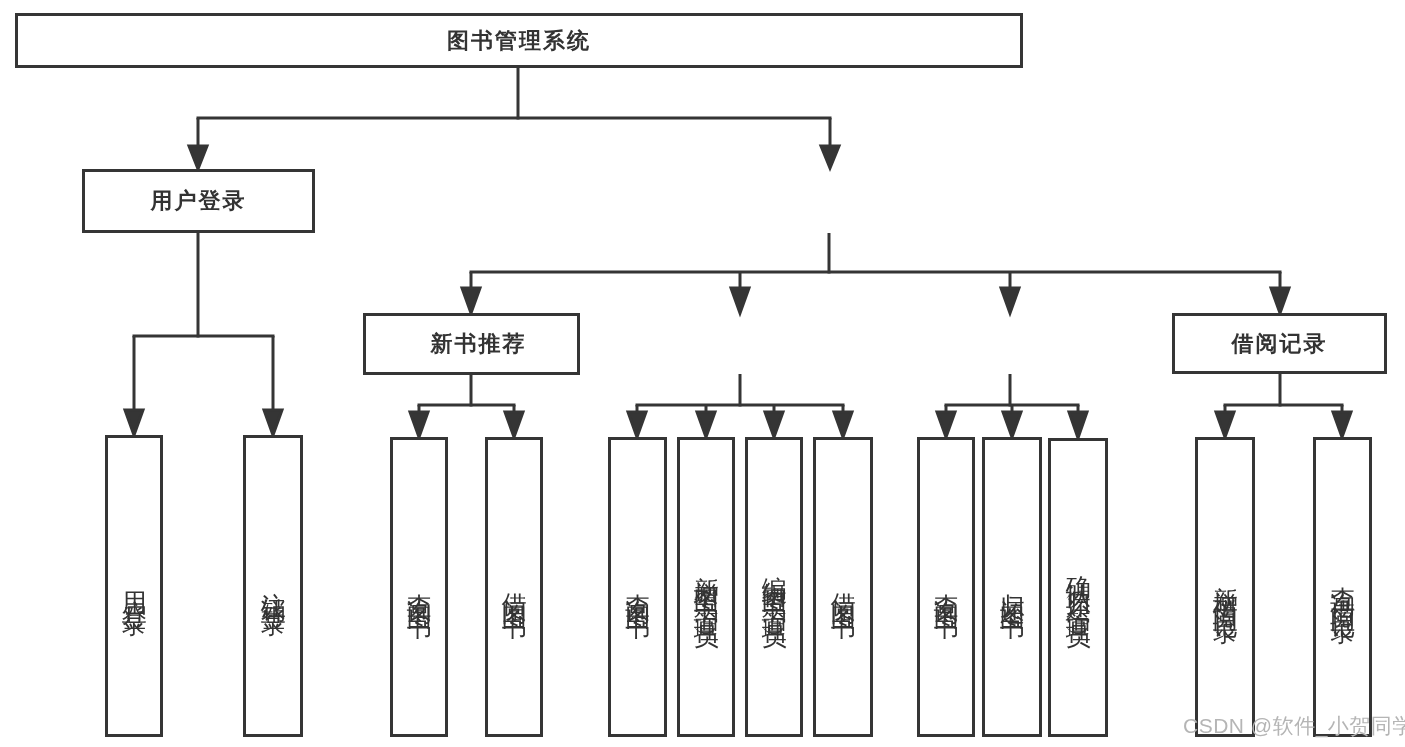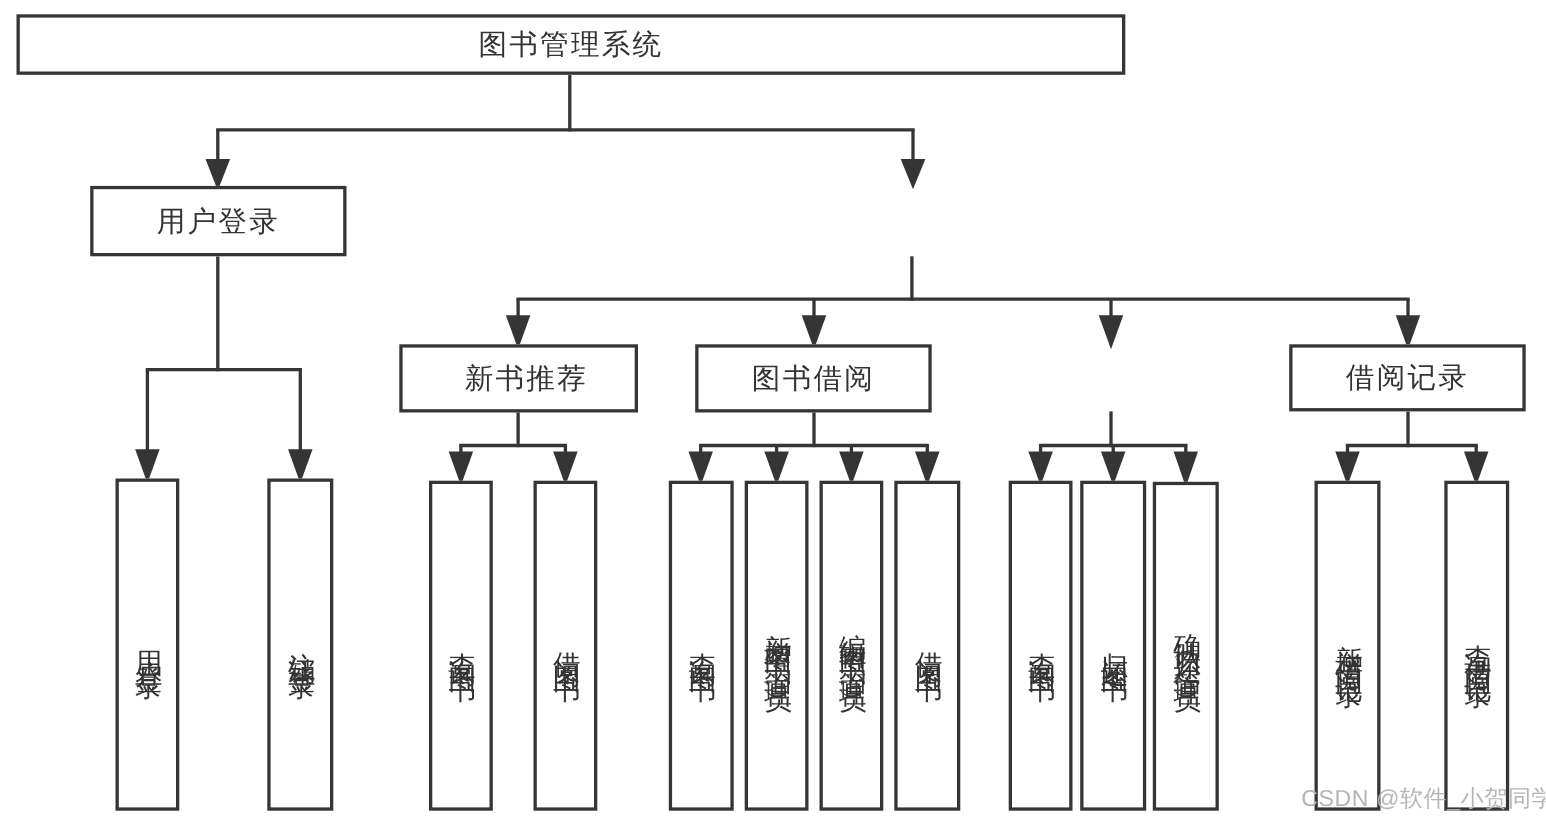--- a/index.html
+++ b/index.html
@@ -19,21 +19,21 @@
   .node {
     position: absolute;
     box-sizing: border-box;
     border: 3px solid #353535;
     background: #ffffff;
     display: flex;
     align-items: center;
     justify-content: center;
     color: #333333;
   }
-  .h-node { font-size: 26px; letter-spacing: 2px; white-space: nowrap; }
+  .h-node { font-size: 22px; letter-spacing: 2px; white-space: nowrap; font-weight: bold; }
   .v-node .v-text {
     writing-mode: vertical-rl;
     text-orientation: mixed;
     font-size: 25px;
     letter-spacing: 7px;
     line-height: 1.1;
     color: #333333;
   }
   .watermark {
     position: absolute;
@@ -112,21 +112,20 @@
       <line x1="1342" y1="405" x2="1342" y2="413"></line>
       <polygon points="1333,412 1351,412 1342,437"></polygon>
     </g>
   </svg>
 
   <div class="node h-node" style="left:15px; top:13px; width:1008px; height:55px;">图书管理系统</div>
 
   <div class="node h-node" style="left:82px; top:169px; width:233px; height:64px;">用户登录</div>
 
   <div class="node h-node" style="left:363px; top:313px; width:217px; height:62px;padding-left:14px;">新书推荐</div>
-  <div class="node h-node" style="left:632px; top:313px; width:215px; height:62px;">图书借阅</div>
   <div class="node h-node" style="left:1172px; top:313px; width:215px; height:61px;">借阅记录</div>
 
   <div class="node v-node" style="left:105px; top:435px; width:58px; height:302px;">
     <span class="v-text">用户登录</span>
   </div>
   <div class="node v-node" style="left:243px; top:435px; width:60px; height:302px;">
     <span class="v-text">注销登录</span>
   </div>
 
   <div class="node v-node" style="left:390px; top:437px; width:58px; height:300px;">

